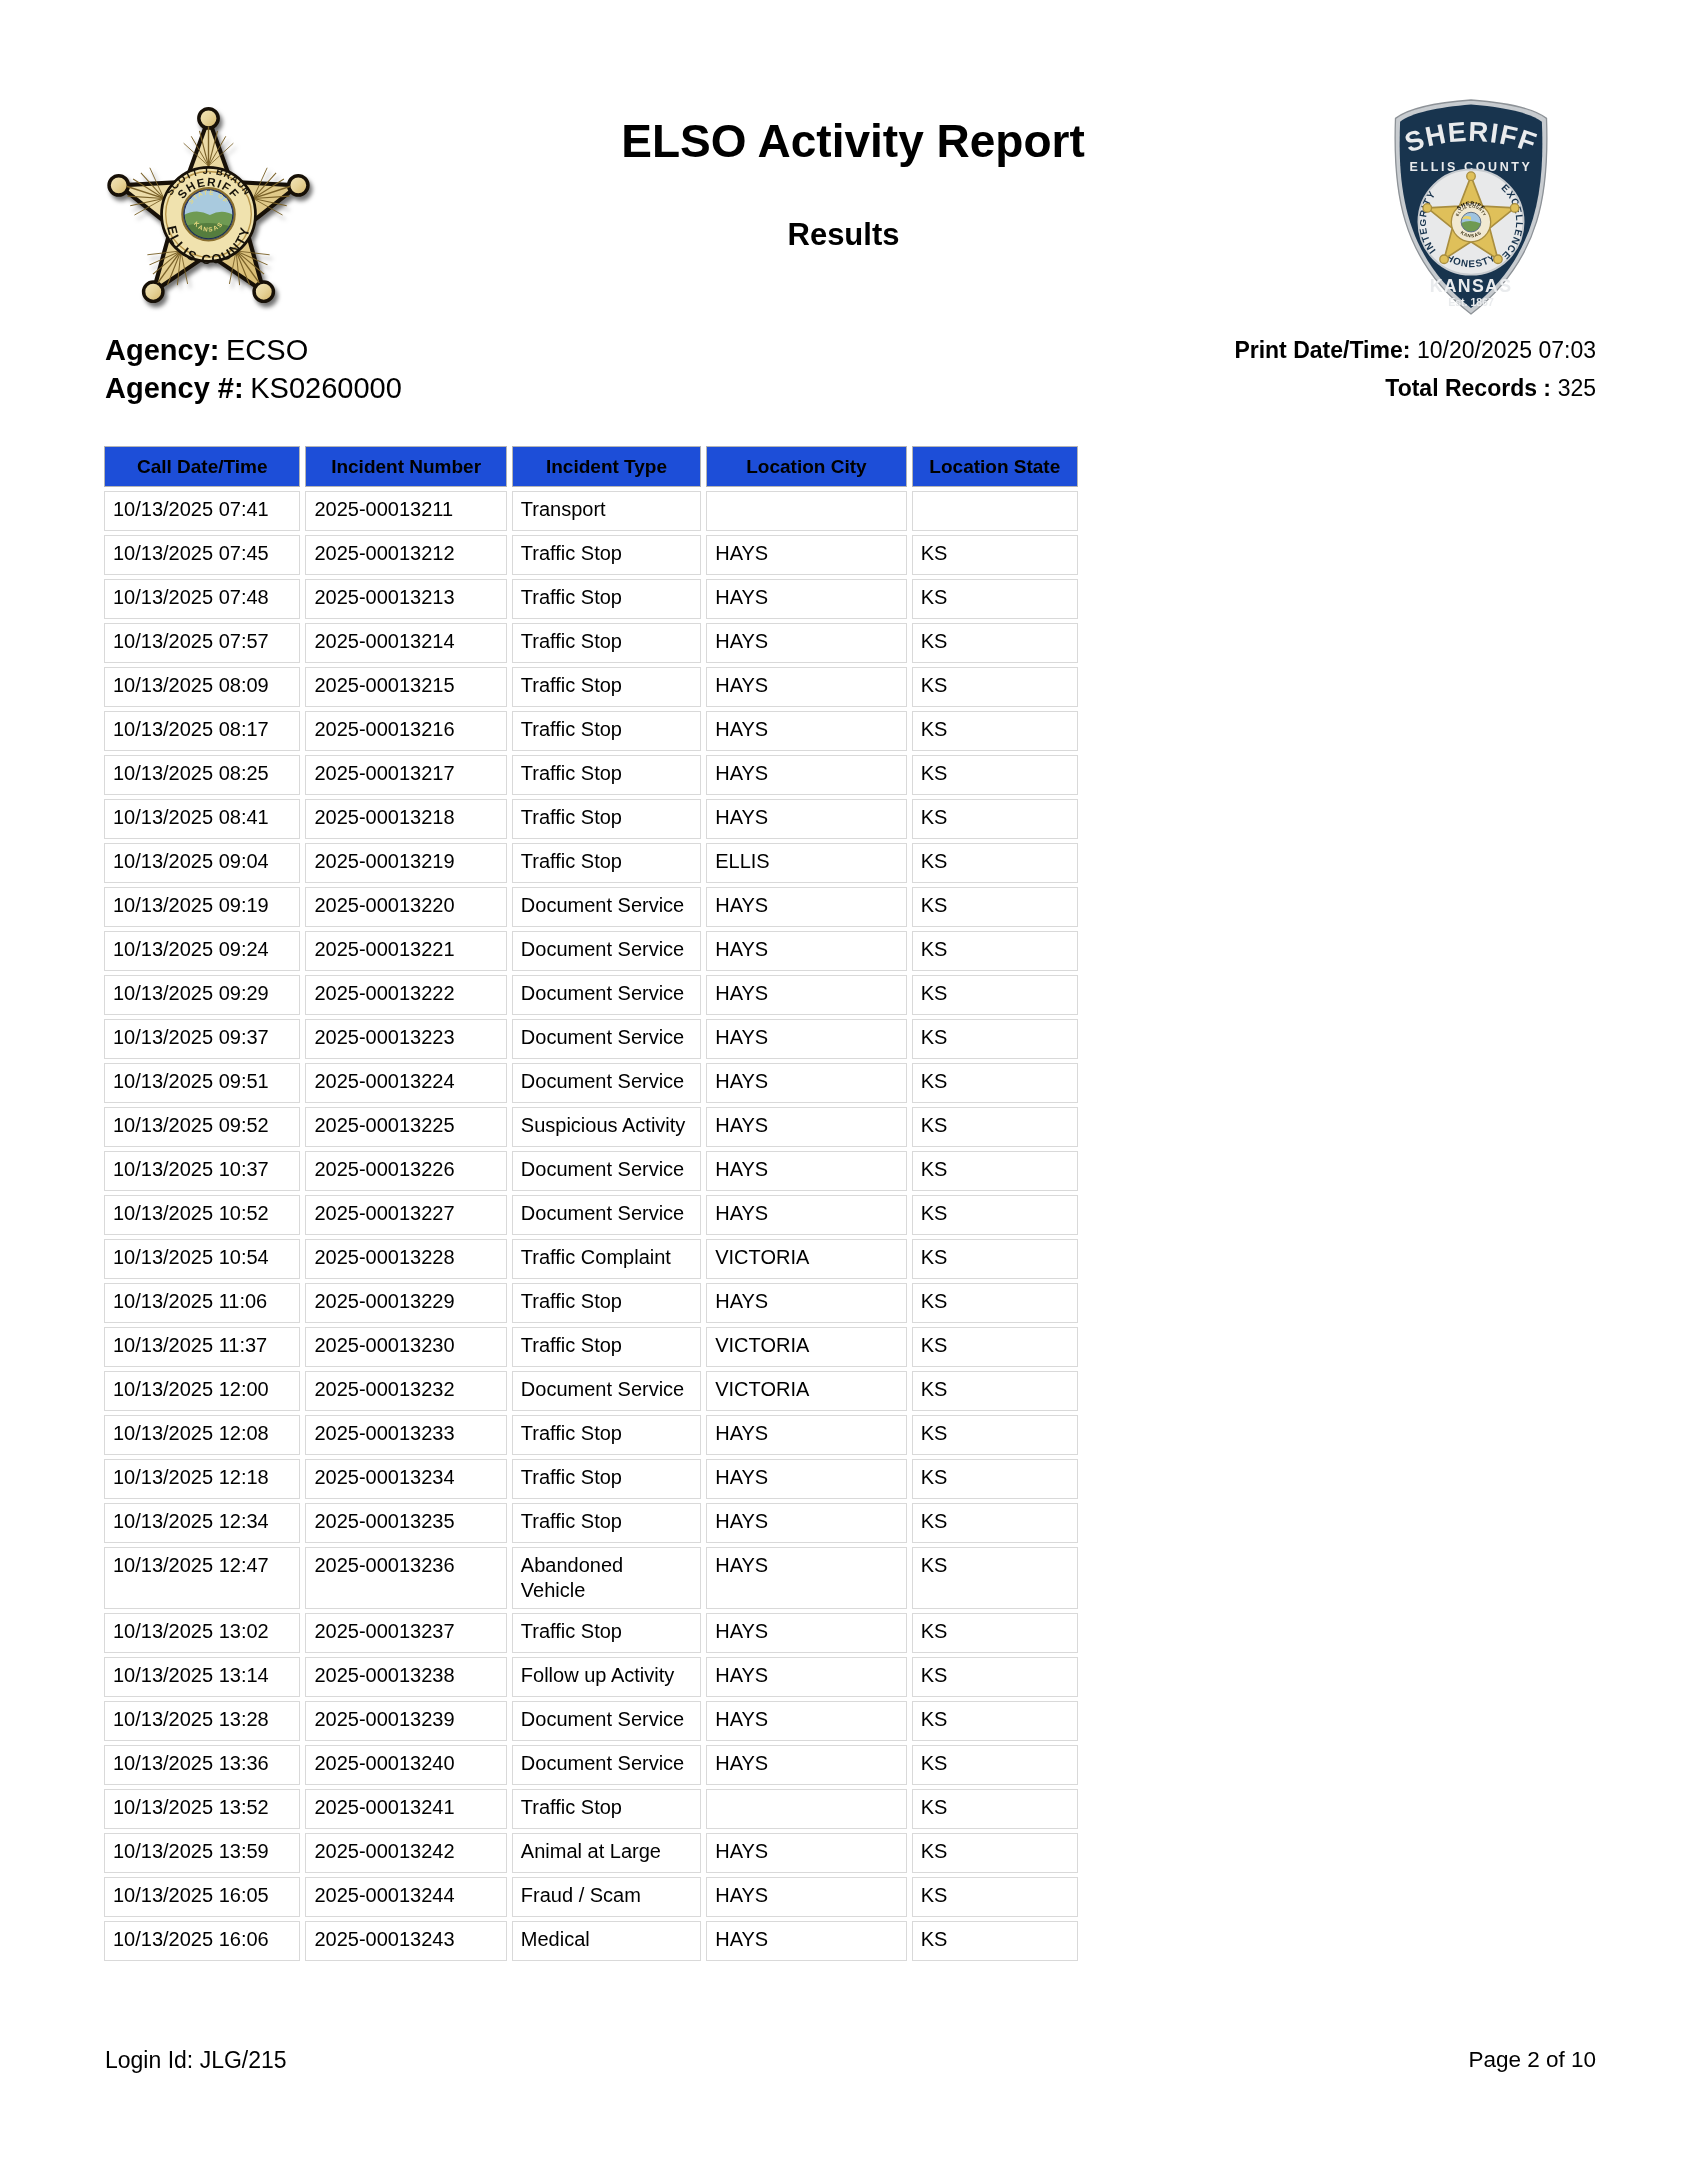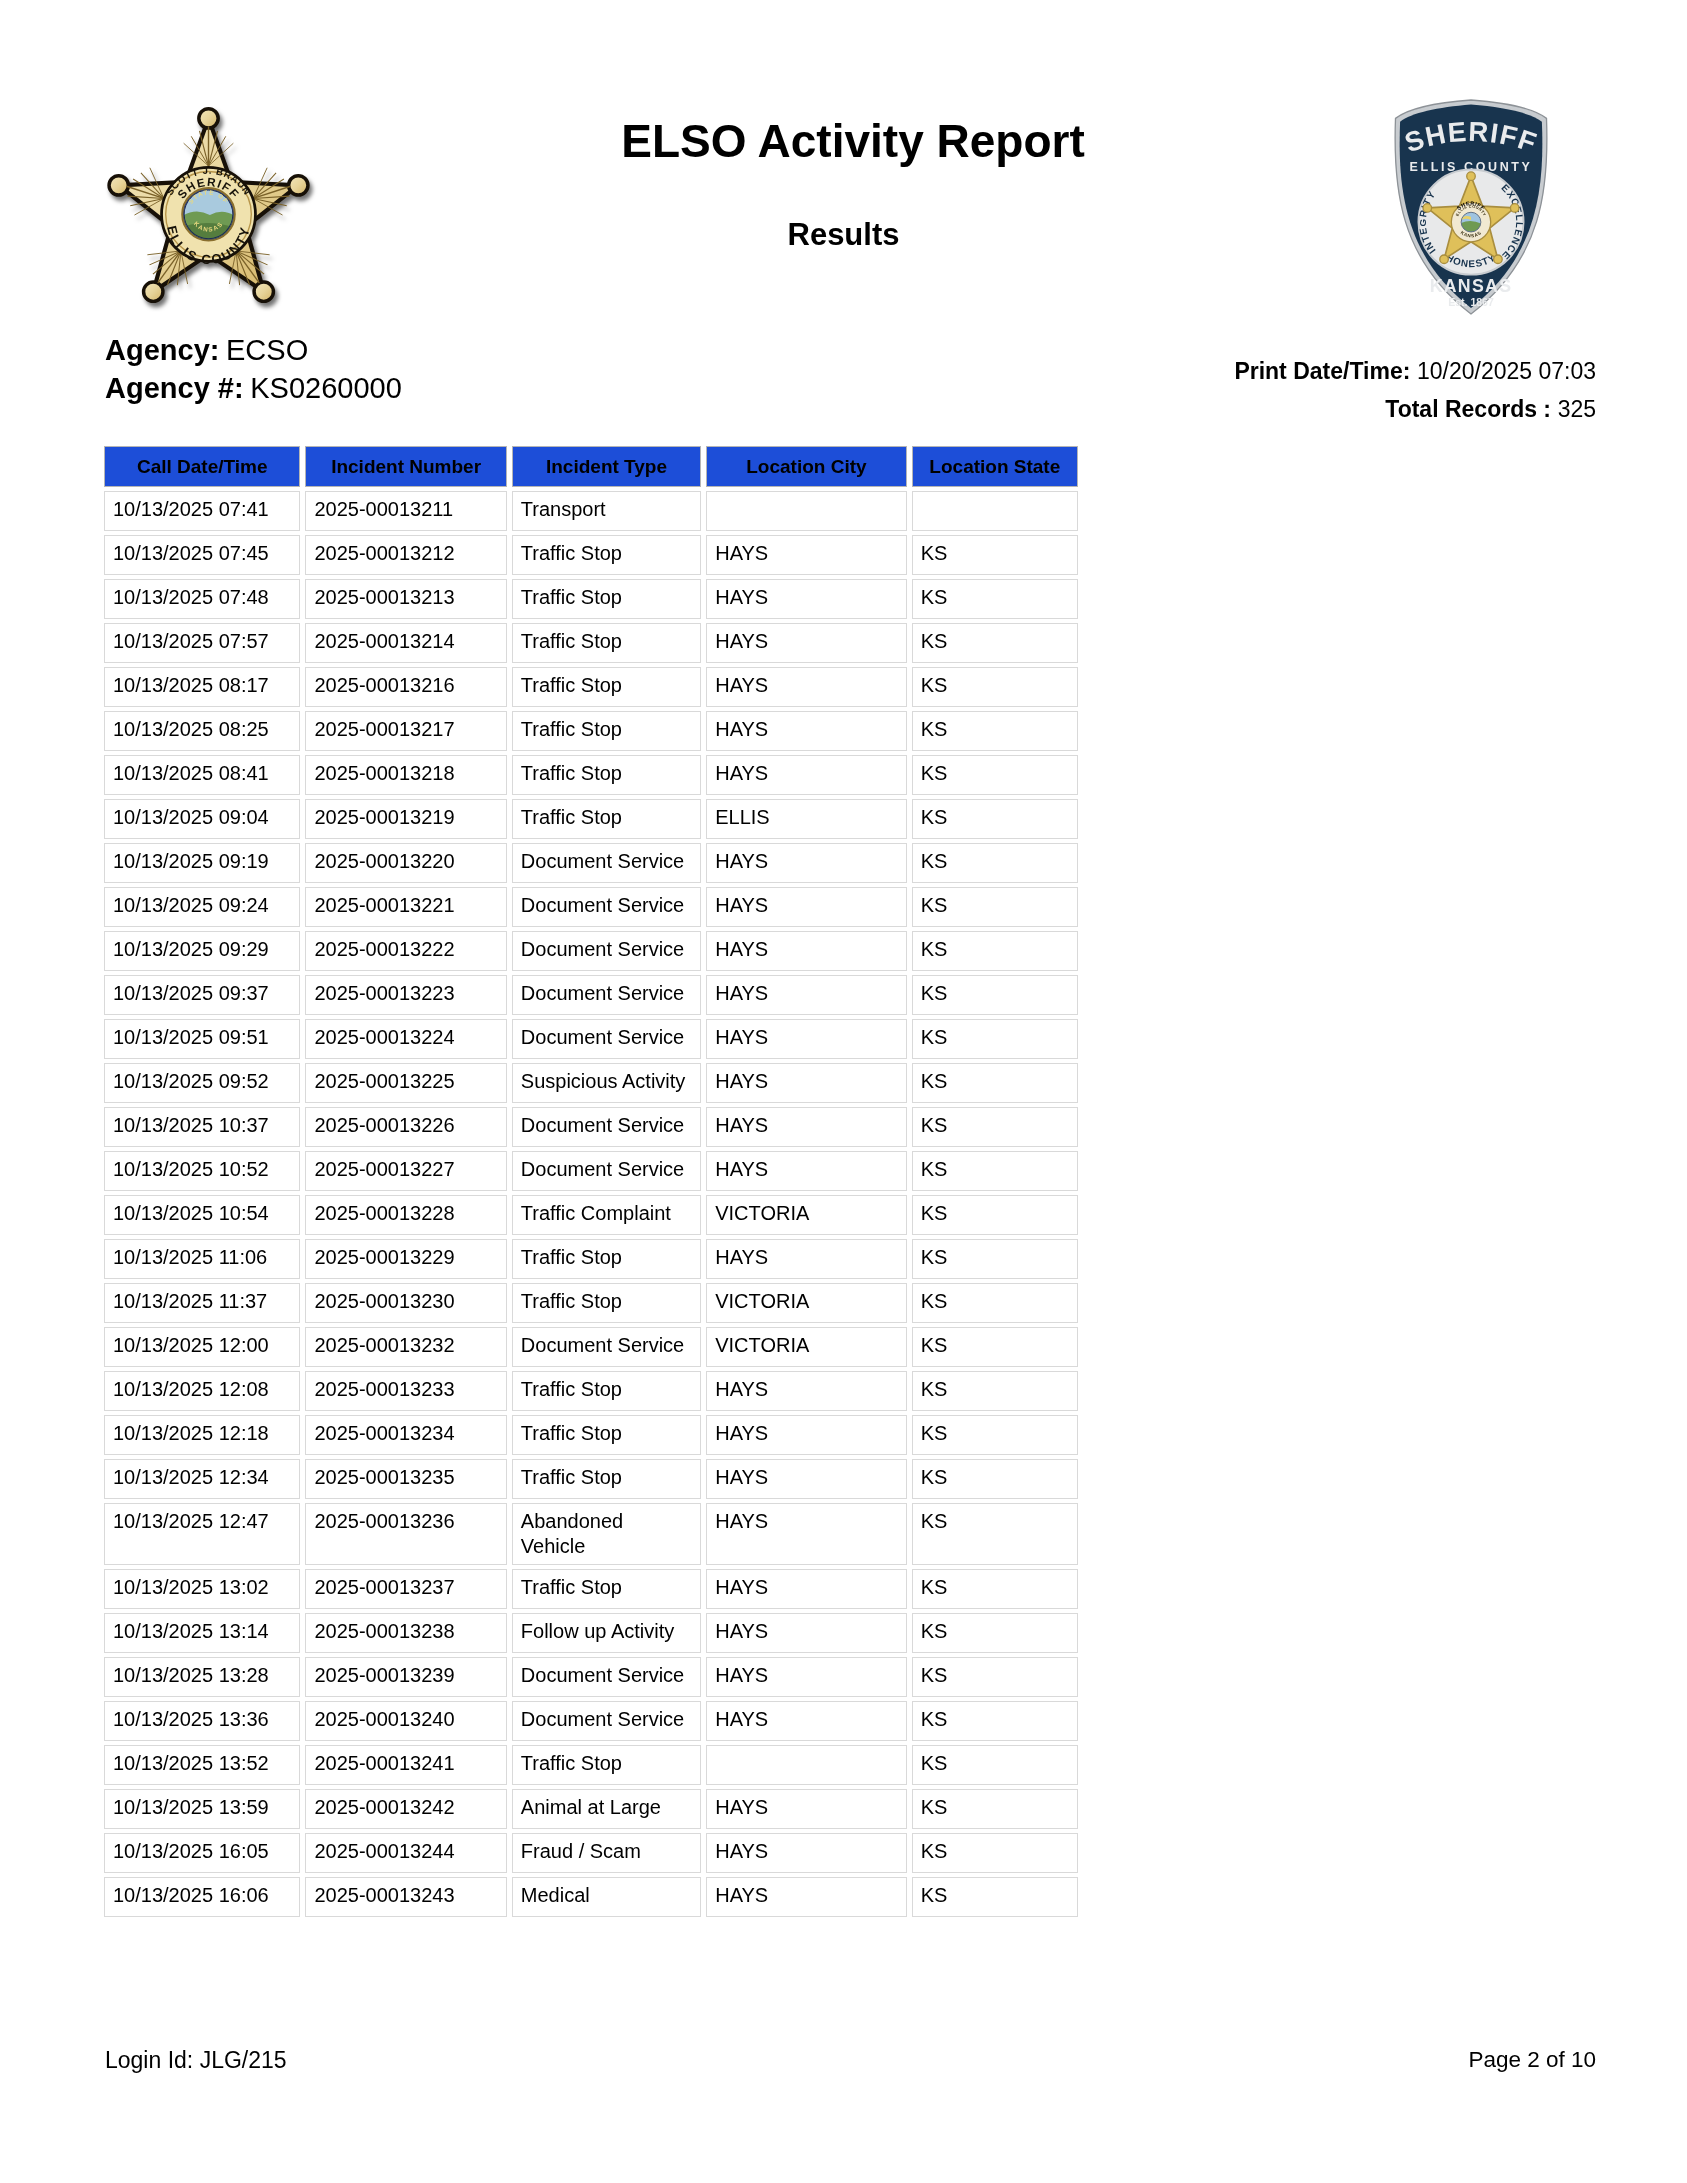--- a/index.html
+++ b/index.html
@@ -10,21 +10,21 @@
   
   .star-badge { position:absolute; left:98px; top:99px; width:221px; height:221px; }
   .shield-patch { position:absolute; left:1385px; top:95px; width:172px; height:224px; }
 
   .report-title { position:absolute; left:0; top:114px; width:1687px; text-align:center;
                   font-size:46px; font-weight:700; letter-spacing:0px;padding-left:19px; }
   .report-subtitle { position:absolute; left:0; top:205px; width:1687px; text-align:center;
                   font-size:31px; font-weight:700;margin-top:12px; }
 
   .agency-block { position:absolute; left:105px; top:331px; font-size:29px; line-height:38px; }
-  .print-block  { position:absolute; right:91px; top:331px; font-size:23px; line-height:38px; text-align:right;margin-top:21px; }
+  .print-block  { position:absolute; right:91px; top:331px; font-size:23px; line-height:38px; text-align:right; }
   .lbl { font-weight:700; }
   .val { font-weight:400; }
   .agency-block .val, .print-block .val { margin-left:6.6px; }
 
   
   .report-table { position:absolute; left:99px; top:442px; width:984px;
                   border-collapse:separate; border-spacing:5.3px 4px; table-layout:fixed;
                   font-size:20px; }
   .report-table th { background:#1d4ed8; border:0.7px solid #b5b5b5; font-weight:700;
                   font-size:19px; text-align:center; padding:8.6px 2.6px; height:41px;
@@ -231,20 +231,27 @@
           <td>KS</td>
         </tr>
         <tr>
           <td>10/13/2025 07:57</td>
           <td>2025-00013214</td>
           <td>Traffic Stop</td>
           <td>HAYS</td>
           <td>KS</td>
         </tr>
         <tr>
+          <td>10/13/2025 08:09</td>
+          <td>2025-00013215</td>
+          <td>Traffic Stop</td>
+          <td>HAYS</td>
+          <td>KS</td>
+        </tr>
+        <tr>
           <td>10/13/2025 08:17</td>
           <td>2025-00013216</td>
           <td>Traffic Stop</td>
           <td>HAYS</td>
           <td>KS</td>
         </tr>
         <tr>
           <td>10/13/2025 08:25</td>
           <td>2025-00013217</td>
           <td>Traffic Stop</td>

